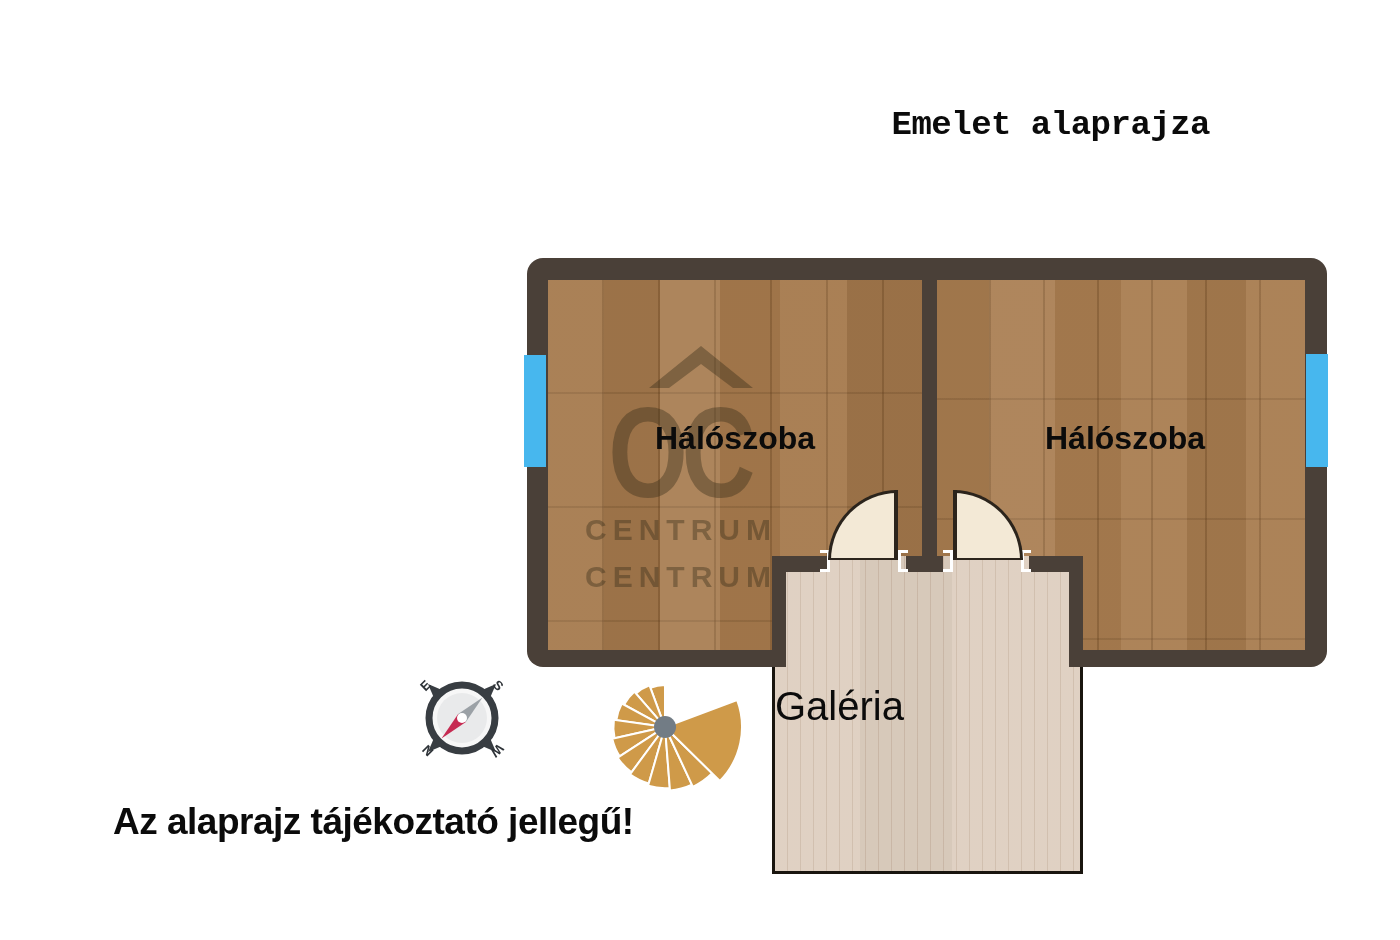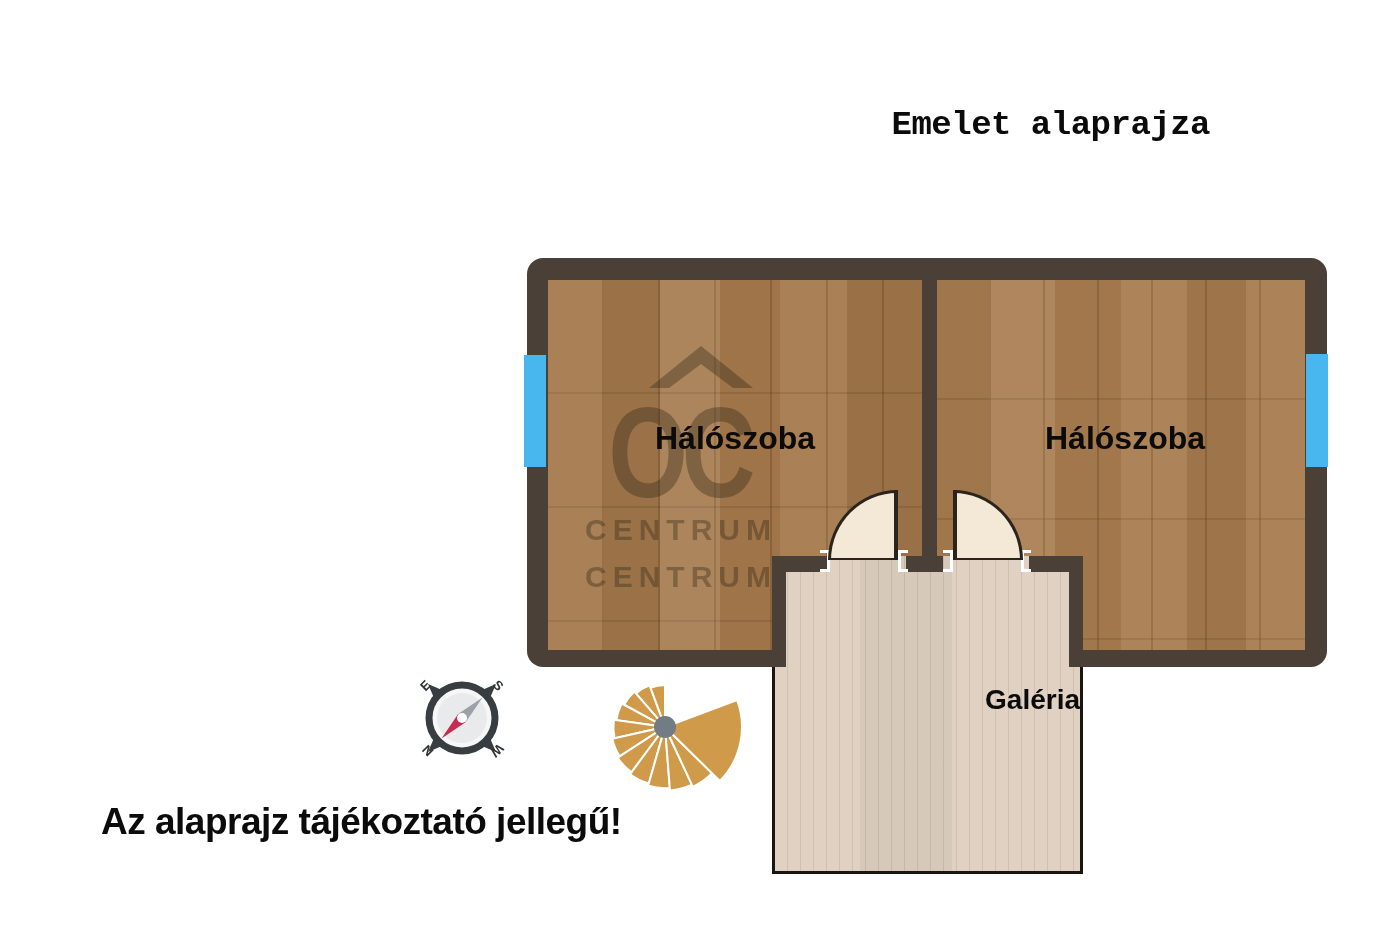--- a/index.html
+++ b/index.html
@@ -67,22 +67,22 @@
   .gal-wall-right{right:-3px;top:0;width:14px;height:111px;}
   .lintel{position:absolute;top:0;height:16px;background:var(--wall);}
   .lintel-1{left:-3px;width:58px;}
   .lintel-2{left:131px;width:37px;}
   .lintel-3{left:254px;right:-3px;}
   .bk{position:absolute;top:-6px;width:10px;height:22px;box-sizing:border-box;
     border:3px solid #fff;z-index:4;background:transparent;}
   .bk-close{border-left:none;}
   .bk-open{border-right:none;}
   .bk1{left:45px;} .bk2{left:123px;} .bk3{left:168px;} .bk4{left:246px;}
-  .label-gallery{position:absolute;left:0;right:0;top:128px;text-align:right;
-    font-size:28px;font-weight:bold;color:var(--text-black);}
+  .label-gallery{position:absolute;left:0;right:0;top:128px;text-align:left;
+    font-size:40px;font-weight:normal;color:var(--text-black);}
 
   
   .door-arc{position:absolute;top:490px;width:70px;height:70px;background:var(--door-fill);
     box-sizing:border-box;border:3px solid var(--door-line);z-index:5;}
   .door-left{left:828px;border-top-left-radius:100% 100%;border-right-width:4px;border-bottom-width:2px;}
   .door-right{left:953px;border-top-right-radius:100% 100%;border-left-width:4px;border-bottom-width:2px;}
 
   
   .compass{position:absolute;left:414px;top:670px;width:96px;height:96px;z-index:2;}
   .compass svg{position:absolute;inset:0;}
@@ -95,21 +95,21 @@
   .dir-e{left:7px;top:8px;transform:rotate(-45deg);}
   .dir-s{right:7px;top:8px;transform:rotate(45deg);}
   .dir-n{left:9px;bottom:8px;transform:rotate(-135deg);}
   .dir-w{right:7px;bottom:8px;transform:rotate(135deg);}
 
   
   .stairs{position:absolute;left:585px;top:655px;width:170px;height:140px;z-index:2;}
   .stairs .step{fill:var(--stair-gold);stroke:#fff;stroke-width:2;stroke-linejoin:round;}
   .stairs .hub{fill:var(--stair-hub);}
 
-  .disclaimer{position:absolute;left:101px;top:801px;font-size:37px;font-weight:bold;
+  .disclaimer{position:absolute;left:113px;top:801px;font-size:37px;font-weight:bold;
     letter-spacing:-.5px;}
 </style>
 </head>
 <body>
 
 <div class="canvas">
 
   <div class="page-title">Emelet alaprajza</div>
 
   <div class="building">

